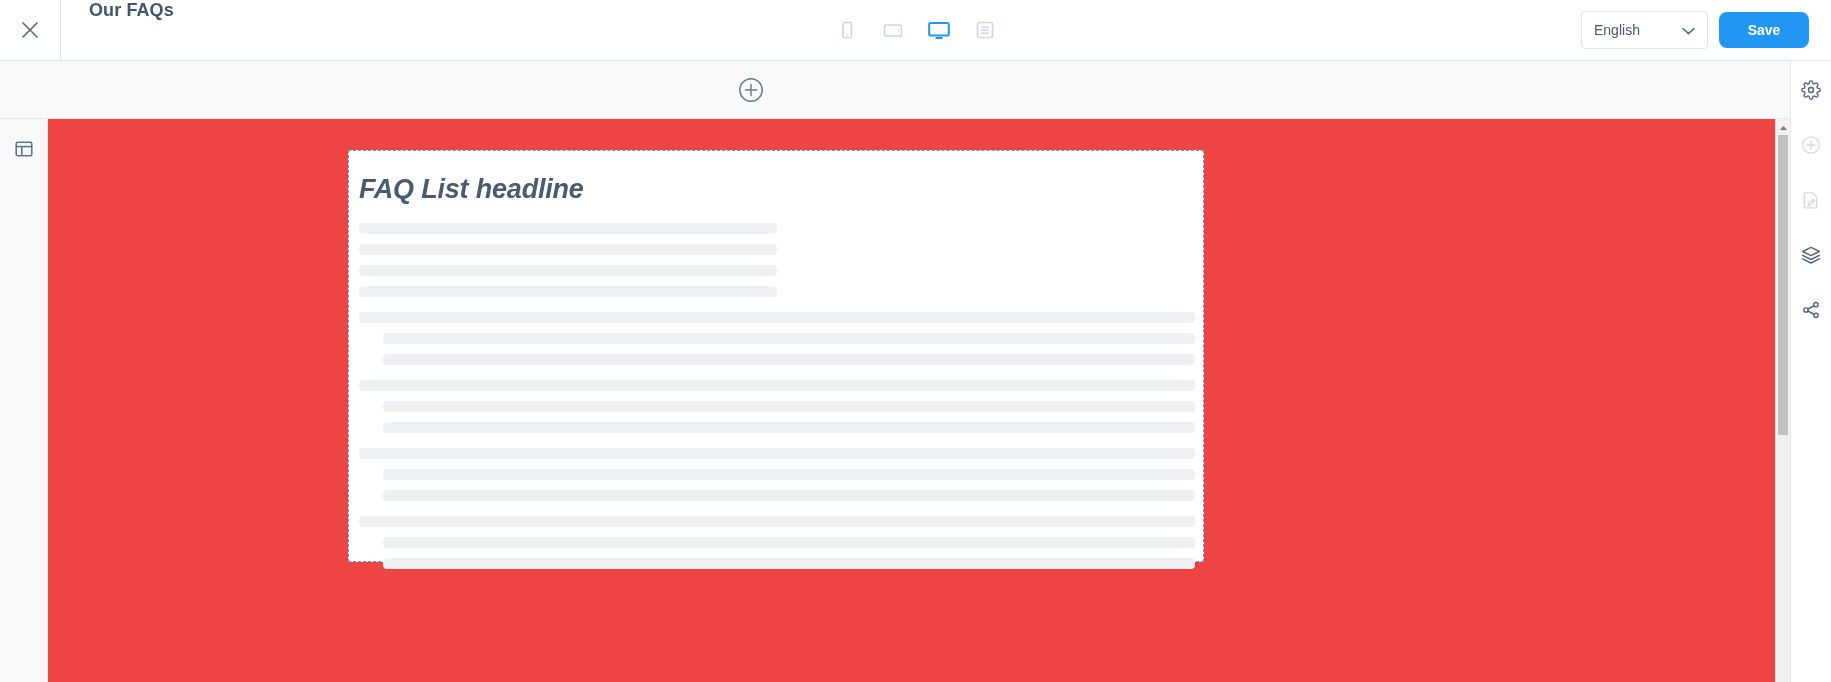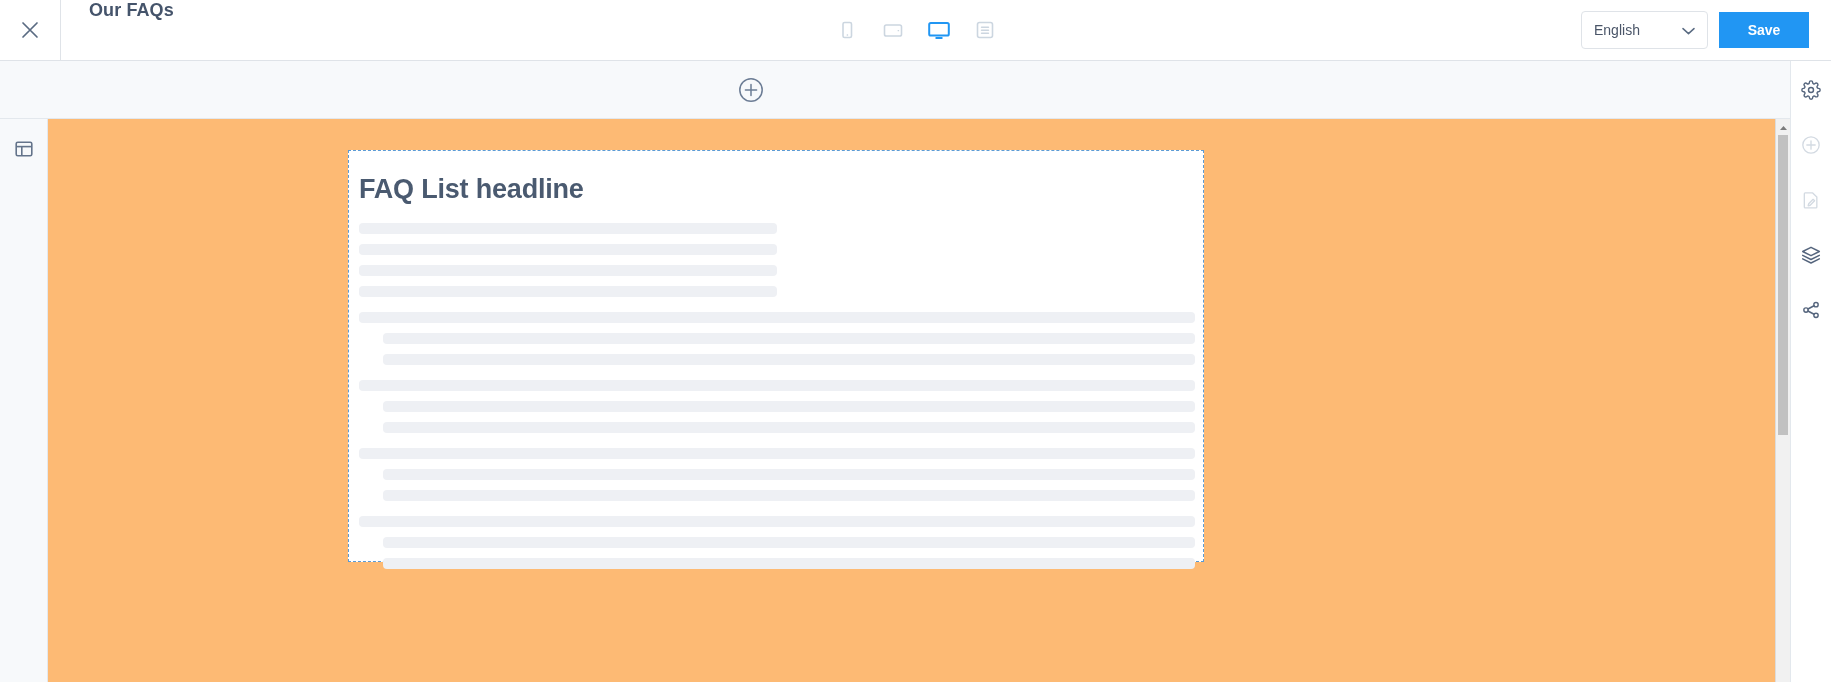--- a/index.html
+++ b/index.html
@@ -106,21 +106,21 @@
     color: #4a5568;
     flex: 1;
   }
   .lang-select .chev { display: block; }
 
   .save-btn {
     height: 36px;
     min-width: 90px;
     padding: 0 15px;
     border: none;
-    border-radius: 0;
+    border-radius: 8px;
     background: #2196f3;
     color: #ffffff;
     font-size: 14px;
     font-weight: 700;
     font-family: "Liberation Sans", sans-serif;
     cursor: pointer;
     display: flex;
     align-items: center;
     justify-content: center;
   }
@@ -192,22 +192,23 @@
     justify-content: center;
     cursor: pointer;
     background: none;
     border: none;
     padding: 0;
   }
 
   .preview-area {
     flex: 1;
     position: relative;
-    background: #fdba74;
+    background: #ef4444;
     overflow: hidden;
+    font-style: italic;
   }
 
   
   .faq-block {
     position: absolute;
     left: 300px;
     top: 31px;
     width: 856px;
     height: 412px;
     border: 1px dashed #5b9bd5;

